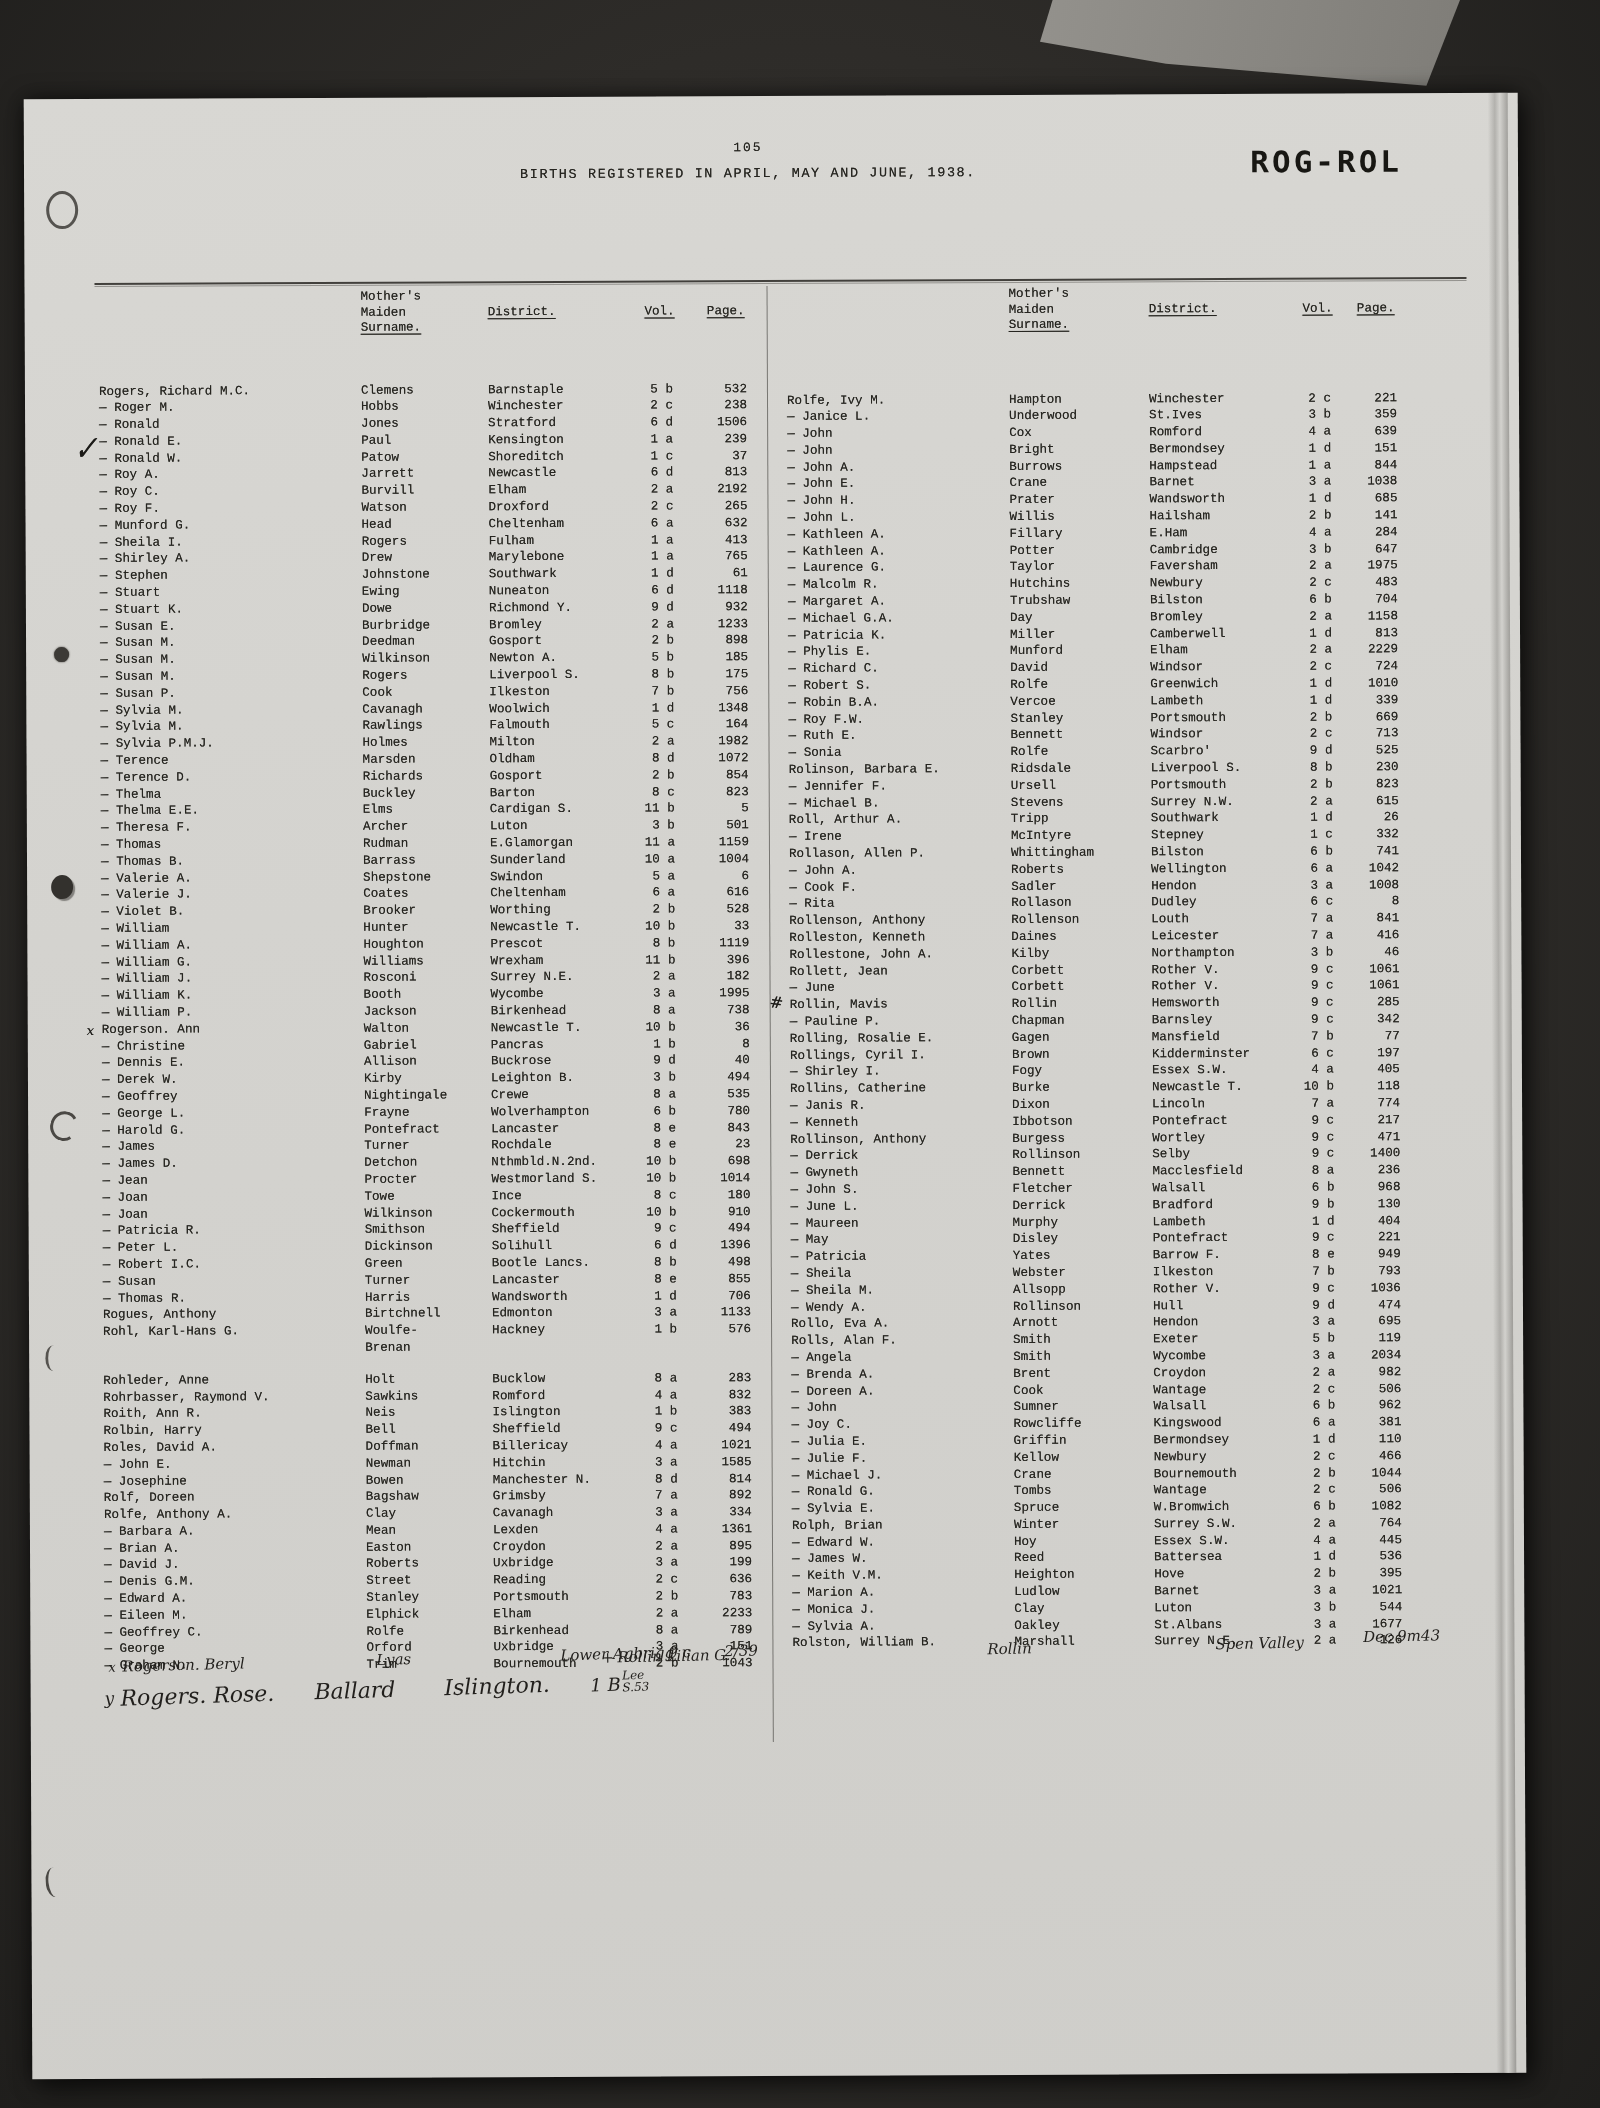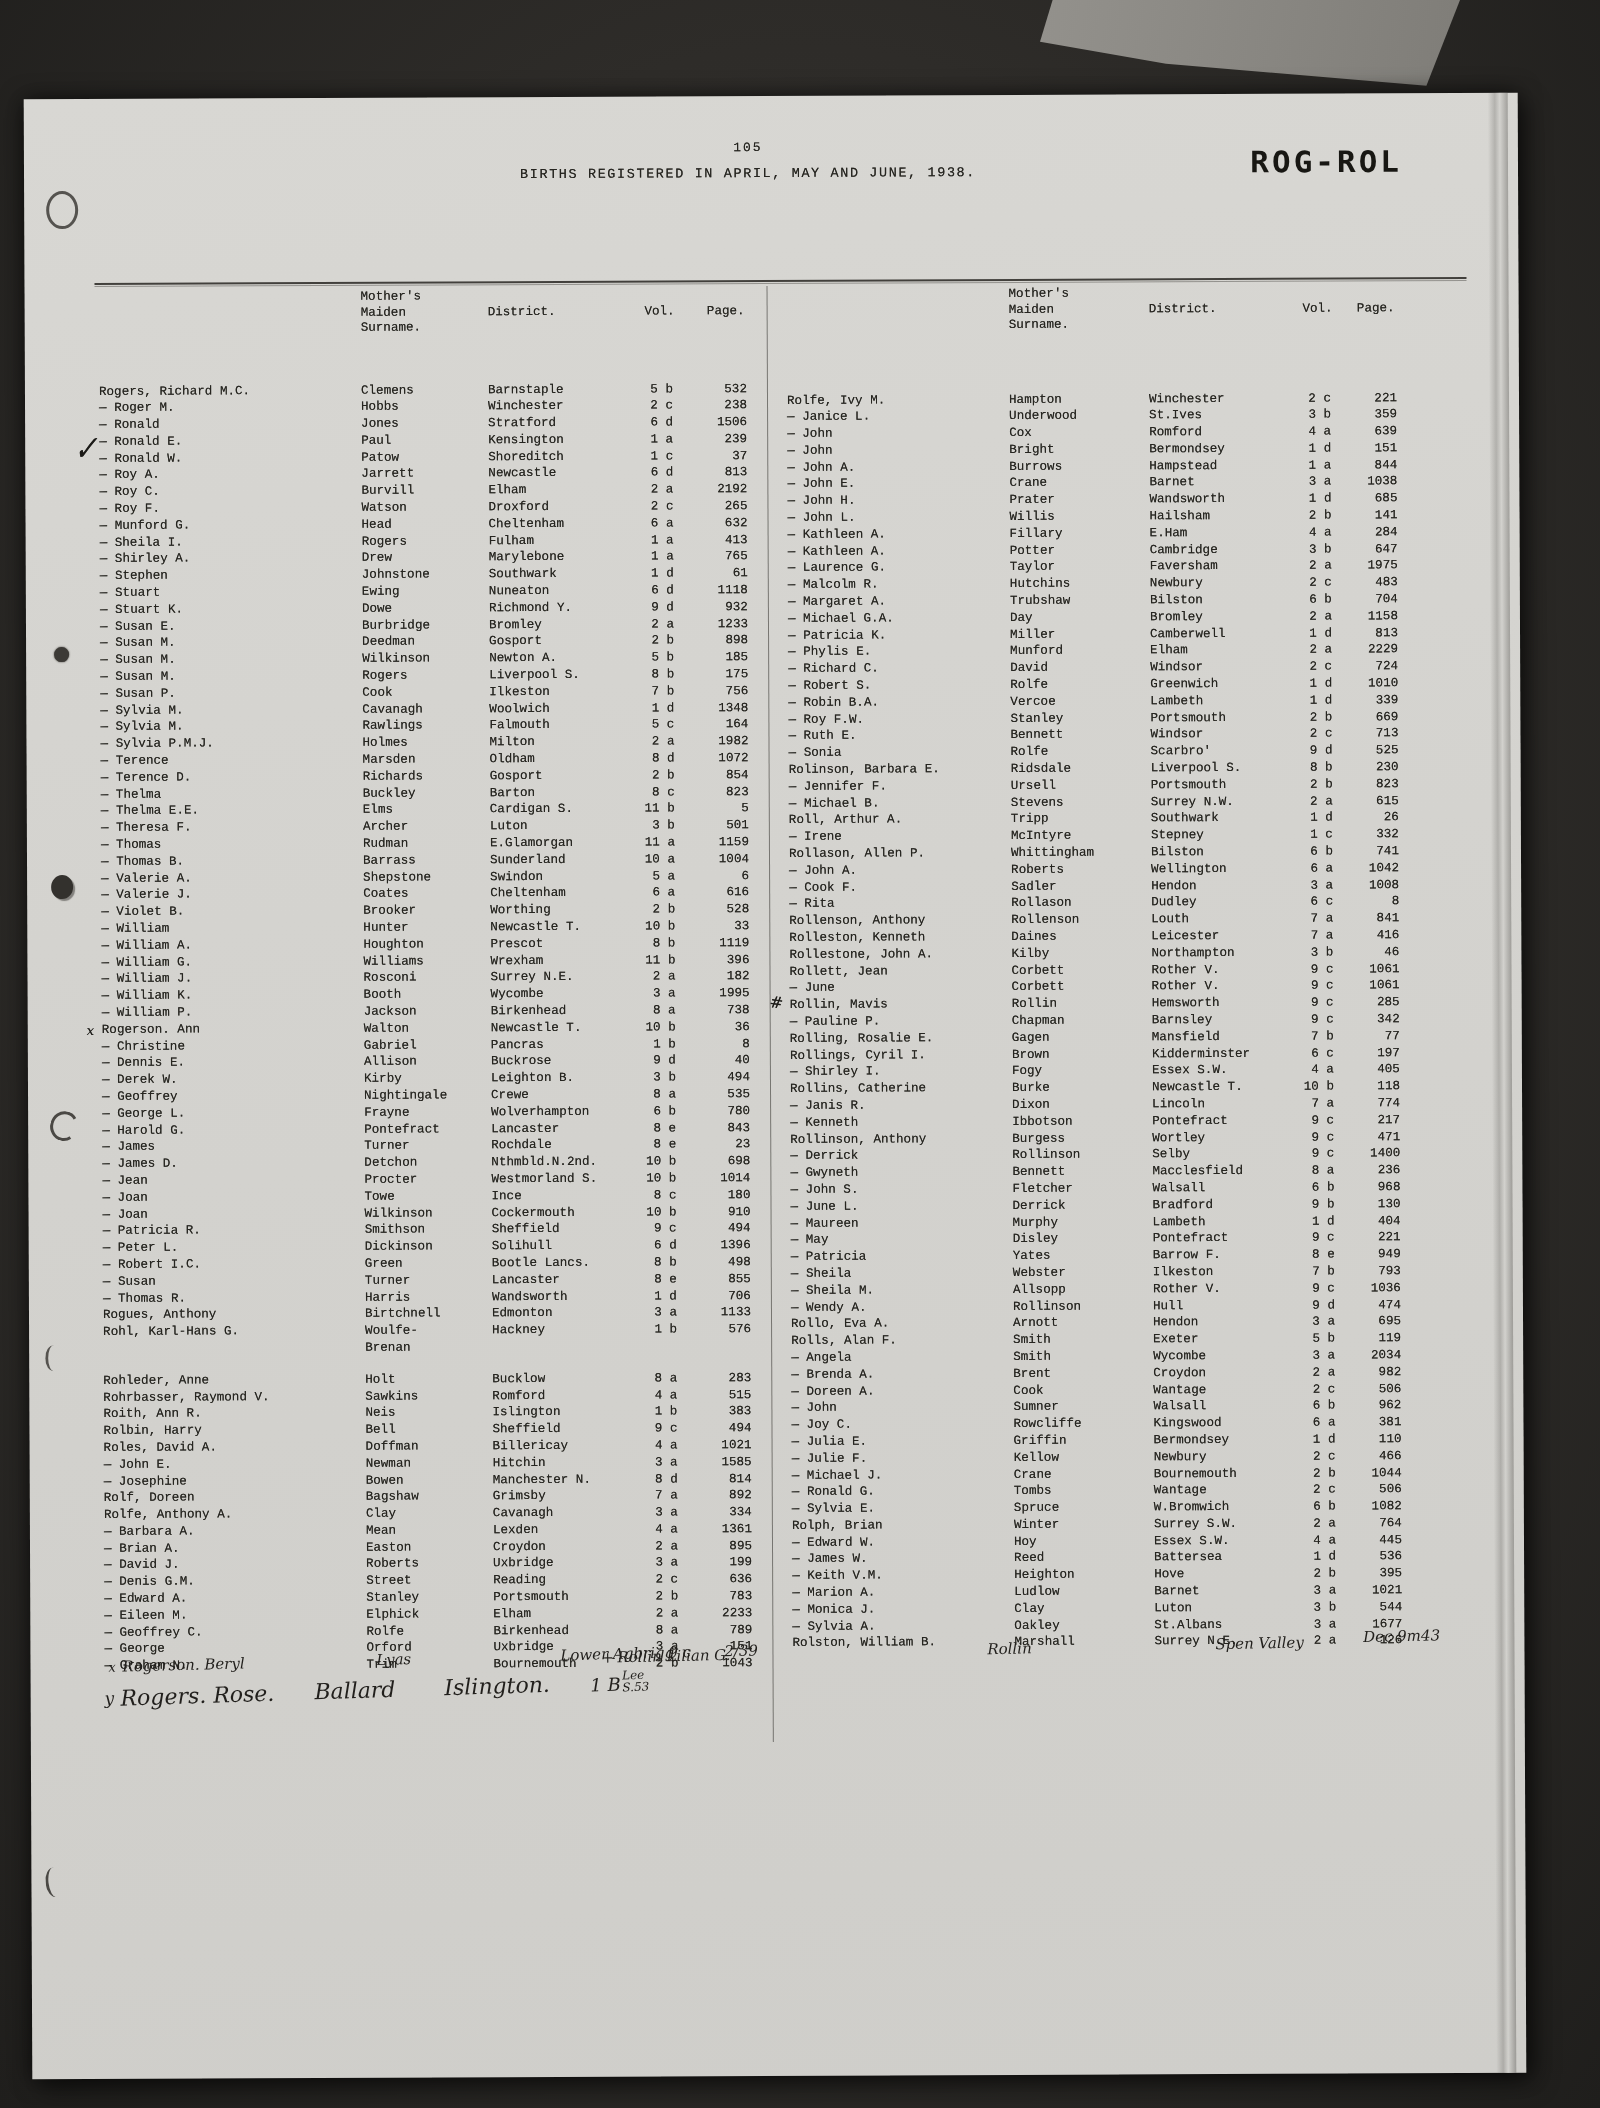--- a/index.html
+++ b/index.html
@@ -42,21 +42,21 @@
   .divider{position:absolute;left:668px;top:-2px;width:1px;height:1456px;background:#504e4a;opacity:.7;}
   .col{position:absolute;top:0;}
   .col-l{left:0;width:652px;}
   .col-r{left:688px;width:616px;}
 
   .hgrid,.row{display:grid;}
   .col-l .hgrid,.row.l{grid-template-columns:262px 127px 143px 48px 70px;}
   .col-r .hgrid,.row.r{grid-template-columns:222px 140px 140px 48px 62px;}
   .hgrid{font-size:12.6px;line-height:15.5px;}
   .hmother div{white-space:nowrap;}
-  .u{text-underline-offset:3px;}
+  .u{text-decoration:underline;text-underline-offset:3px;}
   .hcell{padding-top:15.5px;white-space:nowrap;}
   .hcell.num{text-align:right;padding-right:4px;}
 
   .rows{margin-top:46px;}
   .col-r .rows{margin-top:58px;}
   .row{position:relative;font-size:12.6px;line-height:16.8px;}
   .row.gap{margin-top:15px;}
   .c{white-space:nowrap;}
   .c.mother{white-space:pre-line;}
   .c.vol{text-align:right;padding-right:6px;}
@@ -522,21 +522,21 @@
             <span class="c mother">Holt</span>
             <span class="c district">Bucklow</span>
             <span class="c vol">8 a</span>
             <span class="c page">283</span>
           </div>
           <div class="row l">
             <span class="c name">Rohrbasser, Raymond V.</span>
             <span class="c mother">Sawkins</span>
             <span class="c district">Romford</span>
             <span class="c vol">4 a</span>
-            <span class="c page">515</span>
+            <span class="c page">832</span>
           </div>
           <div class="row l">
             <span class="c name">Roith, Ann R.</span>
             <span class="c mother">Neis</span>
             <span class="c district">Islington</span>
             <span class="c vol">1 b</span>
             <span class="c page">383</span>
           </div>
           <div class="row l">
             <span class="c name">Rolbin, Harry</span>

